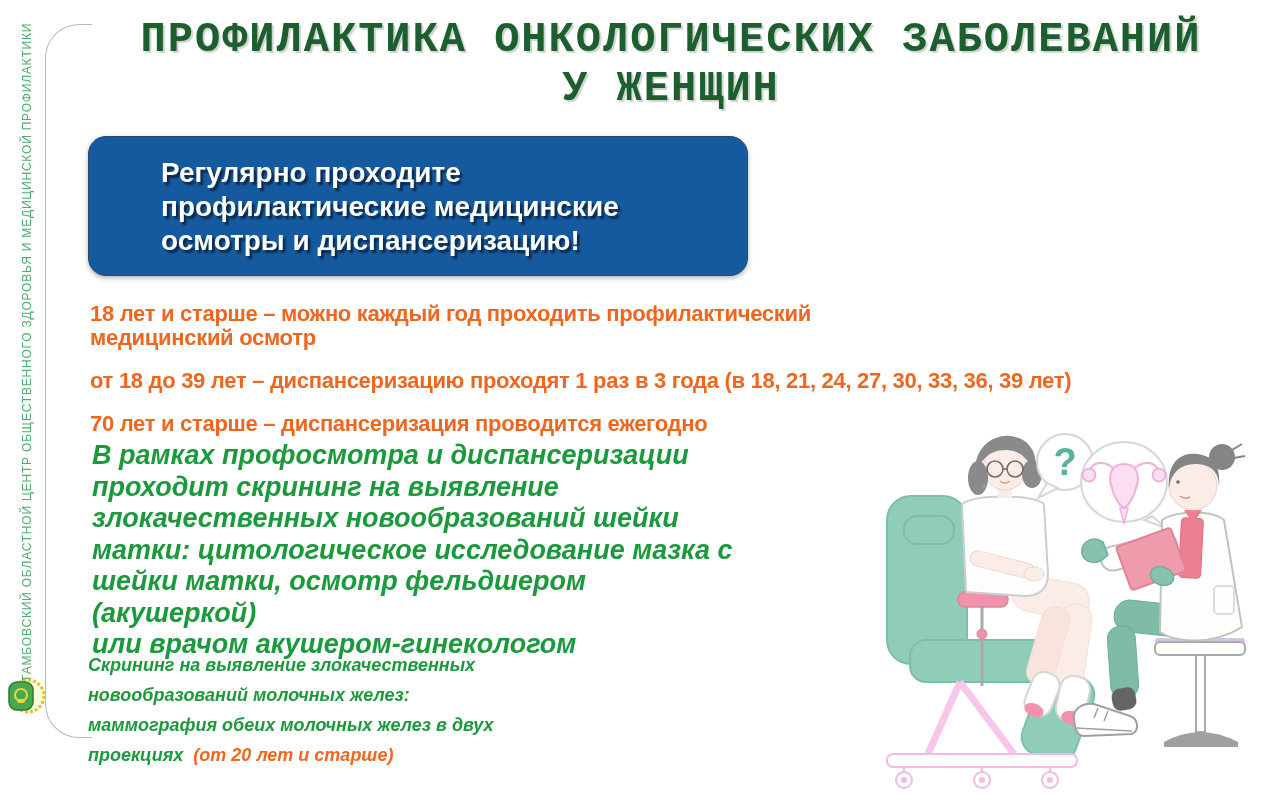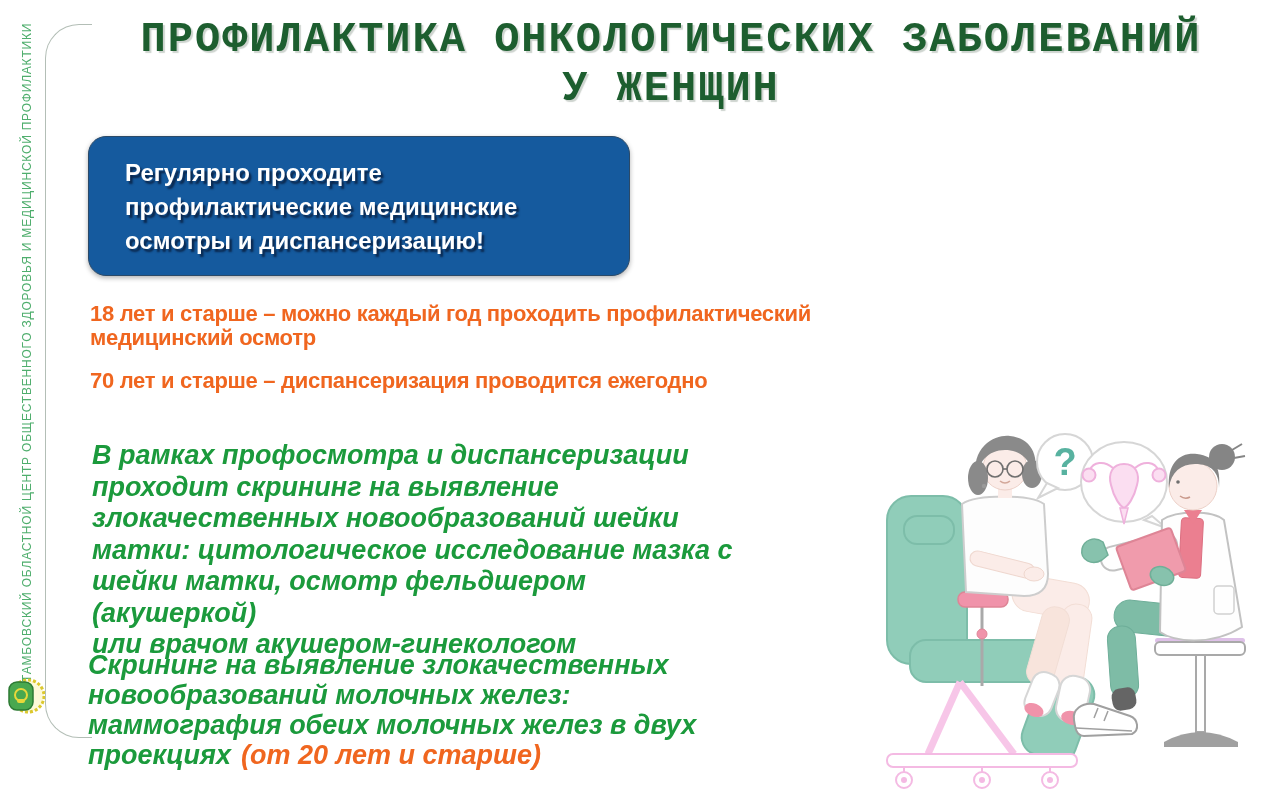--- a/index.html
+++ b/index.html
@@ -21,42 +21,42 @@
   .org-logo{position:absolute;left:5px;top:676px;width:40px;height:40px;}
   
   .title{
     position:absolute;left:70px;right:8px;top:16px;text-align:center;
     color:#1d5e2f;font-weight:bold;font-size:42px;line-height:49px;letter-spacing:2px;
     text-shadow:2px 2px 1px rgba(30,60,35,0.22);
     font-family:Liberation Mono, monospace;
   }
   
   .callout{
-    position:absolute;left:88px;top:136px;width:542px;height:140px;box-sizing:border-box;
+    position:absolute;left:88px;top:136px;width:660px;height:140px;box-sizing:border-box;
     background:#155a9e;border-radius:18px;border:1px solid #2b4a68;
     box-shadow:0 2px 5px rgba(0,0,0,0.3);
-    color:#ffffff;font-weight:bold;font-size:24px;line-height:34px;
-    padding:19px 8px 0 36px;white-space:pre-line;
+    color:#ffffff;font-weight:bold;font-size:28px;line-height:34px;
+    padding:19px 8px 0 72px;white-space:pre-line;
     text-shadow:2.5px 3px 2px rgba(8,30,64,0.85);
   }
   
   .schedule{
     position:absolute;left:90px;top:302px;width:1150px;
     color:#f0661f;font-weight:bold;font-size:22px;line-height:24px;letter-spacing:-0.3px;
   }
   .schedule .item{margin-bottom:19px;white-space:pre-line;}
   
   .text-cervical{
     position:absolute;left:92px;top:440px;width:660px;
     color:#1b9a3c;font-weight:bold;font-style:italic;font-size:27px;line-height:31.5px;
     white-space:pre-line;
   }
   .text-breast{
     position:absolute;left:88px;top:650px;width:680px;
-    color:#1b9a3c;font-weight:bold;font-style:italic;font-size:27px;line-height:30px;
+    color:#1b9a3c;font-weight:bold;font-style:italic;font-size:18px;line-height:30px;
     white-space:pre-line;
   }
   .age-note{color:#f0661f;margin-left:10px;font-style:italic;font-weight:bold;}
   
   .illustration{position:absolute;left:862px;top:424px;width:412px;height:368px;}
 </style>
 </head>
 <body>
 
 <div class="poster">
@@ -75,20 +75,21 @@
     <div>У ЖЕНЩИН</div>
   </div>
 
   <div class="callout">Регулярно проходите
 профилактические медицинские
 осмотры и диспансеризацию!</div>
 
   <div class="schedule">
     <div class="item">18 лет и старше – можно каждый год проходить профилактический
 медицинский осмотр</div>
+    <div class="item">от 18 до 39 лет – диспансеризацию проходят 1 раз в 3 года (в 18, 21, 24, 27, 30, 33, 36, 39 лет)</div>
     <div class="item">70 лет и старше – диспансеризация проводится ежегодно</div>
   </div>
 
   <div class="text-cervical">В рамках профосмотра и диспансеризации
 проходит скрининг на выявление
 злокачественных новообразований шейки
 матки: цитологическое исследование мазка с
 шейки матки, осмотр фельдшером (акушеркой)
 или врачом акушером-гинекологом</div>
   <div class="text-breast"><span>Скрининг на выявление злокачественных

